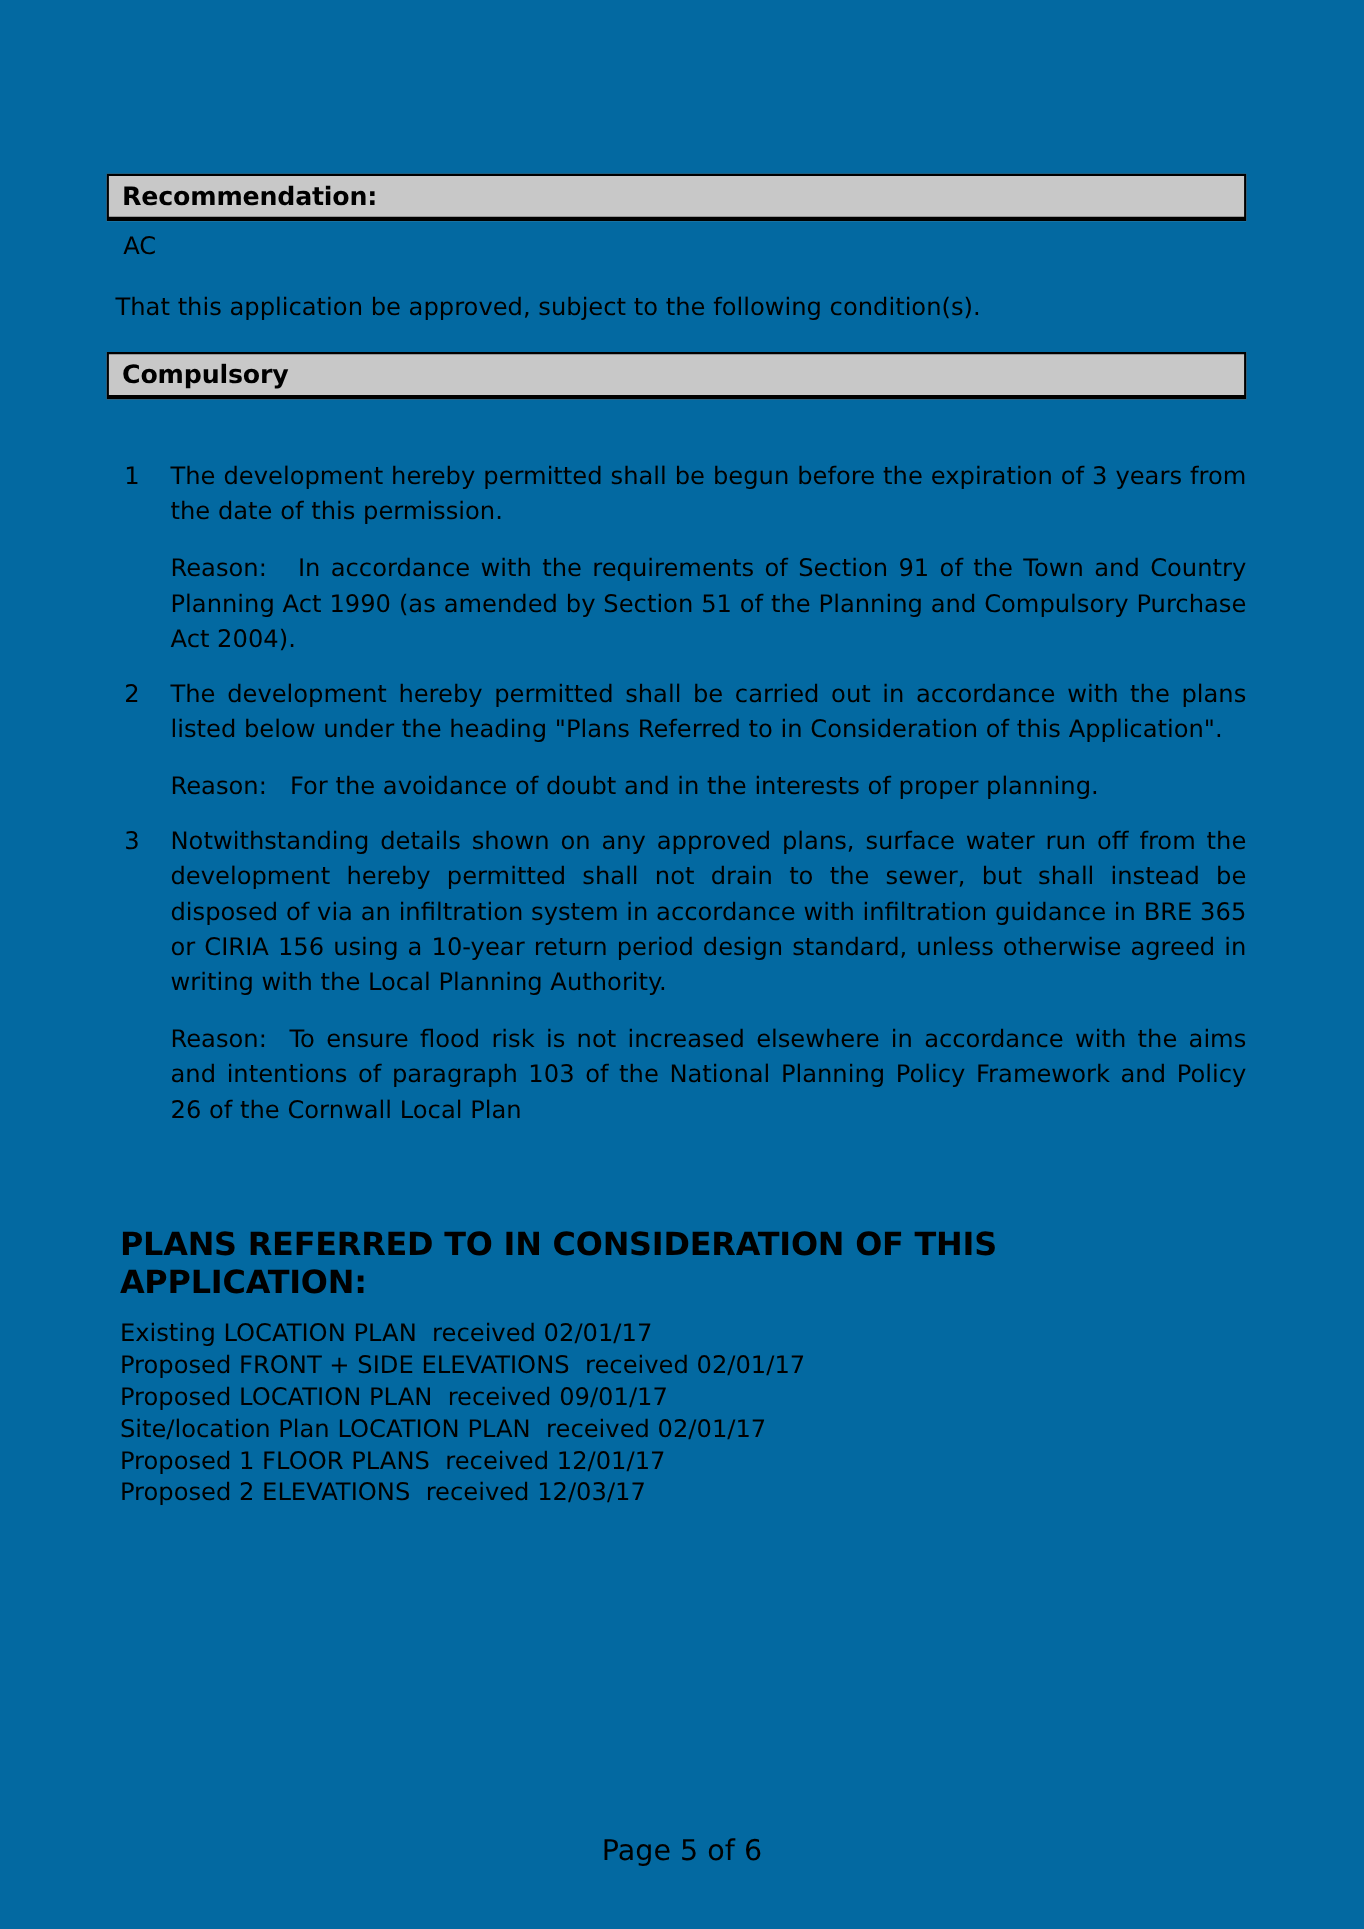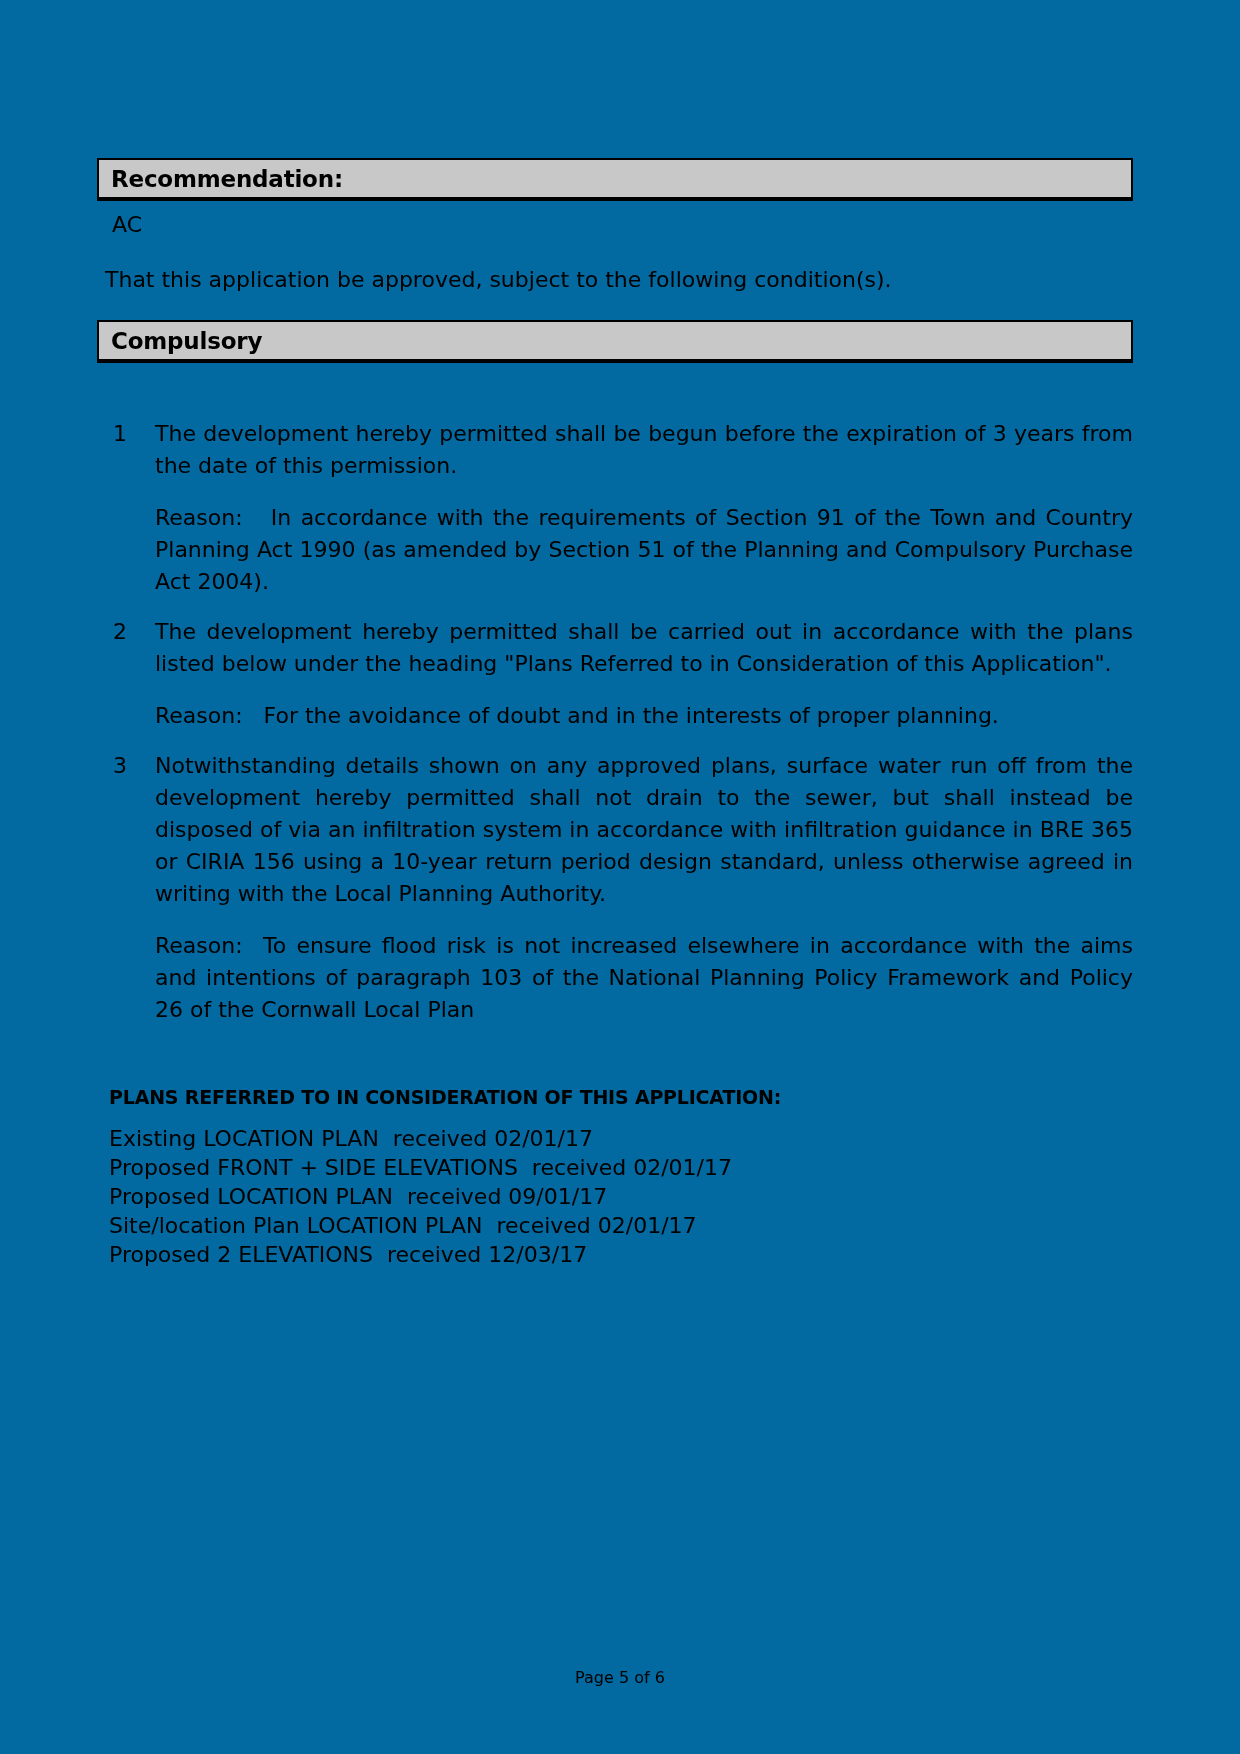--- a/index.html
+++ b/index.html
@@ -54,37 +54,37 @@
     flex: 1;
     text-align: justify;
     line-height: 32px;
   }
   .cbody p { margin: 0; }
   .cbody .reason {
     margin-top: 20px;
     white-space: pre-wrap;
   }
   .plans-heading {
-    margin: 60px 0 0 12px;
-    font-size: 19px;
+    margin: 88px 0 0 12px;
+    font-size: 29px;
     font-weight: bold;
     letter-spacing: -0.2px;
   }
   .plans-list { margin: 16px 0 0 12px; }
   .plan-line {
     line-height: 29px;
     white-space: pre-wrap;
   }
   .footer {
     position: absolute;
     top: 1668px;
     left: 0;
     width: 100%;
     text-align: center;
-    font-size: 16px;
+    font-size: 26px;
   }
 </style>
 </head>
 <body>
 
 <div class="page">
   <div class="content">
 
     <div class="section-bar">
       <span>Recommendation:</span>
@@ -126,19 +126,20 @@
 
     </div>
 
     <div class="plans-heading">PLANS REFERRED TO IN CONSIDERATION OF THIS APPLICATION:</div>
 
     <div class="plans-list">
       <div class="plan-line">Existing LOCATION PLAN  received 02/01/17</div>
       <div class="plan-line">Proposed FRONT + SIDE ELEVATIONS  received 02/01/17</div>
       <div class="plan-line">Proposed LOCATION PLAN  received 09/01/17</div>
       <div class="plan-line">Site/location Plan LOCATION PLAN  received 02/01/17</div>
+      <div class="plan-line">Proposed 1 FLOOR PLANS  received 12/01/17</div>
       <div class="plan-line">Proposed 2 ELEVATIONS  received 12/03/17</div>
     </div>
 
   </div>
 
   <div class="footer">Page 5 of 6</div>
 </div>
 
 </body></html>

